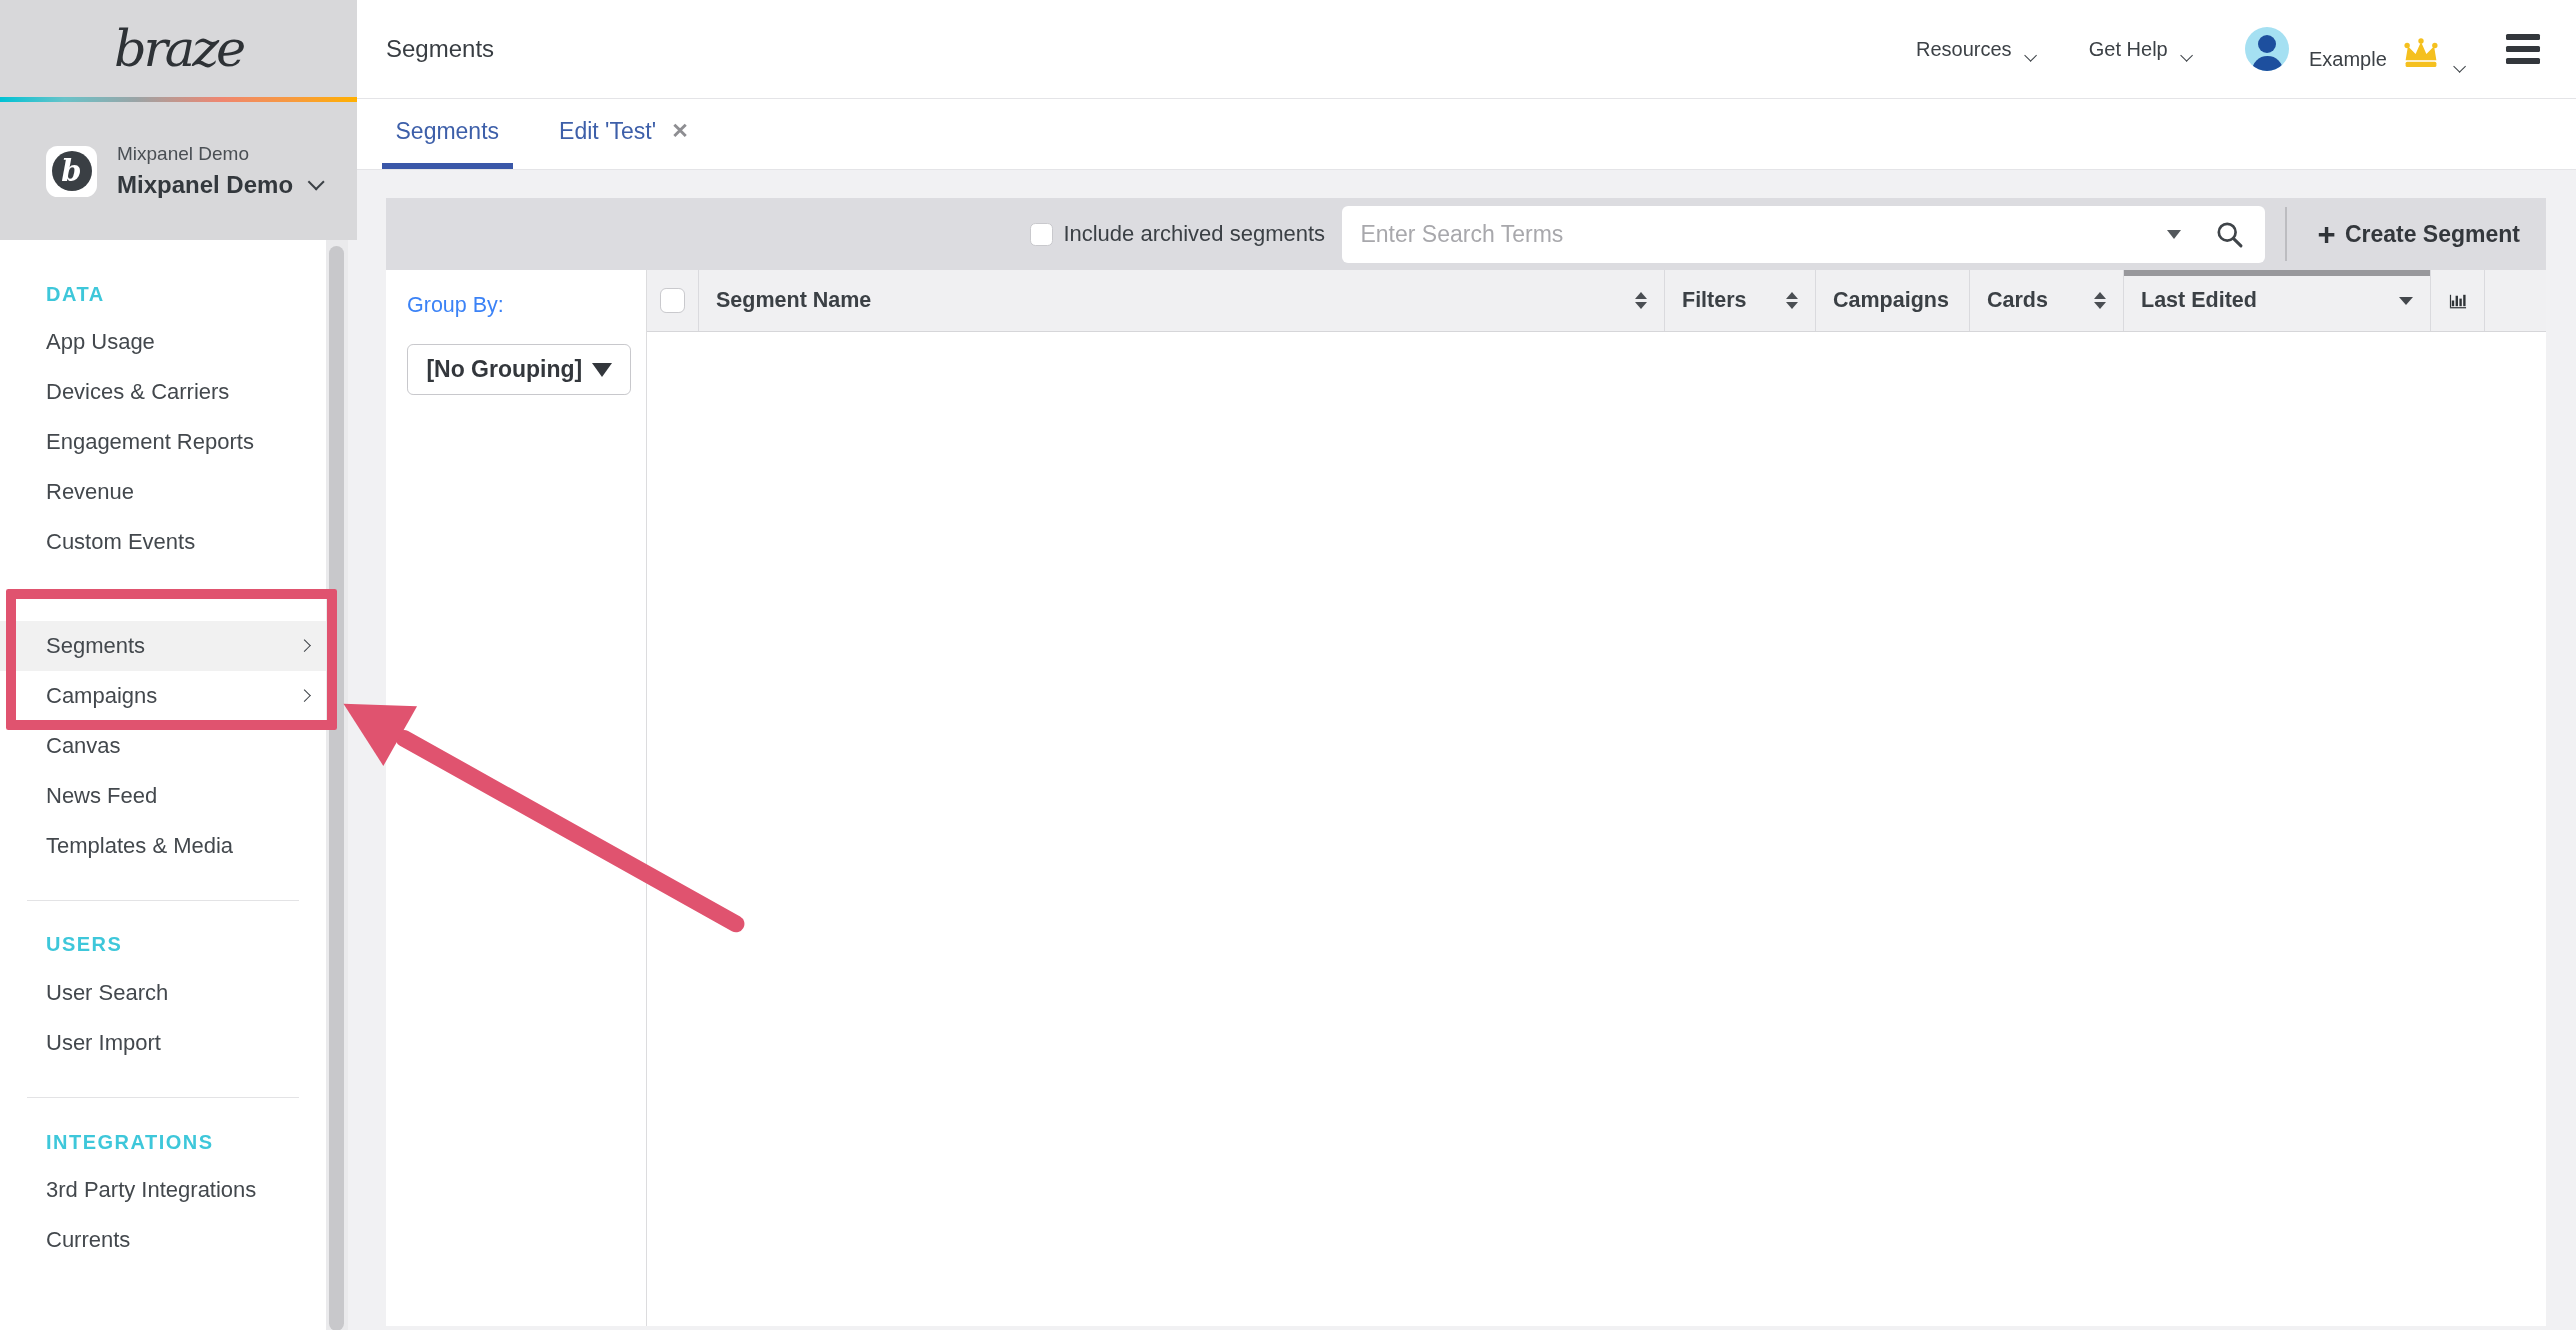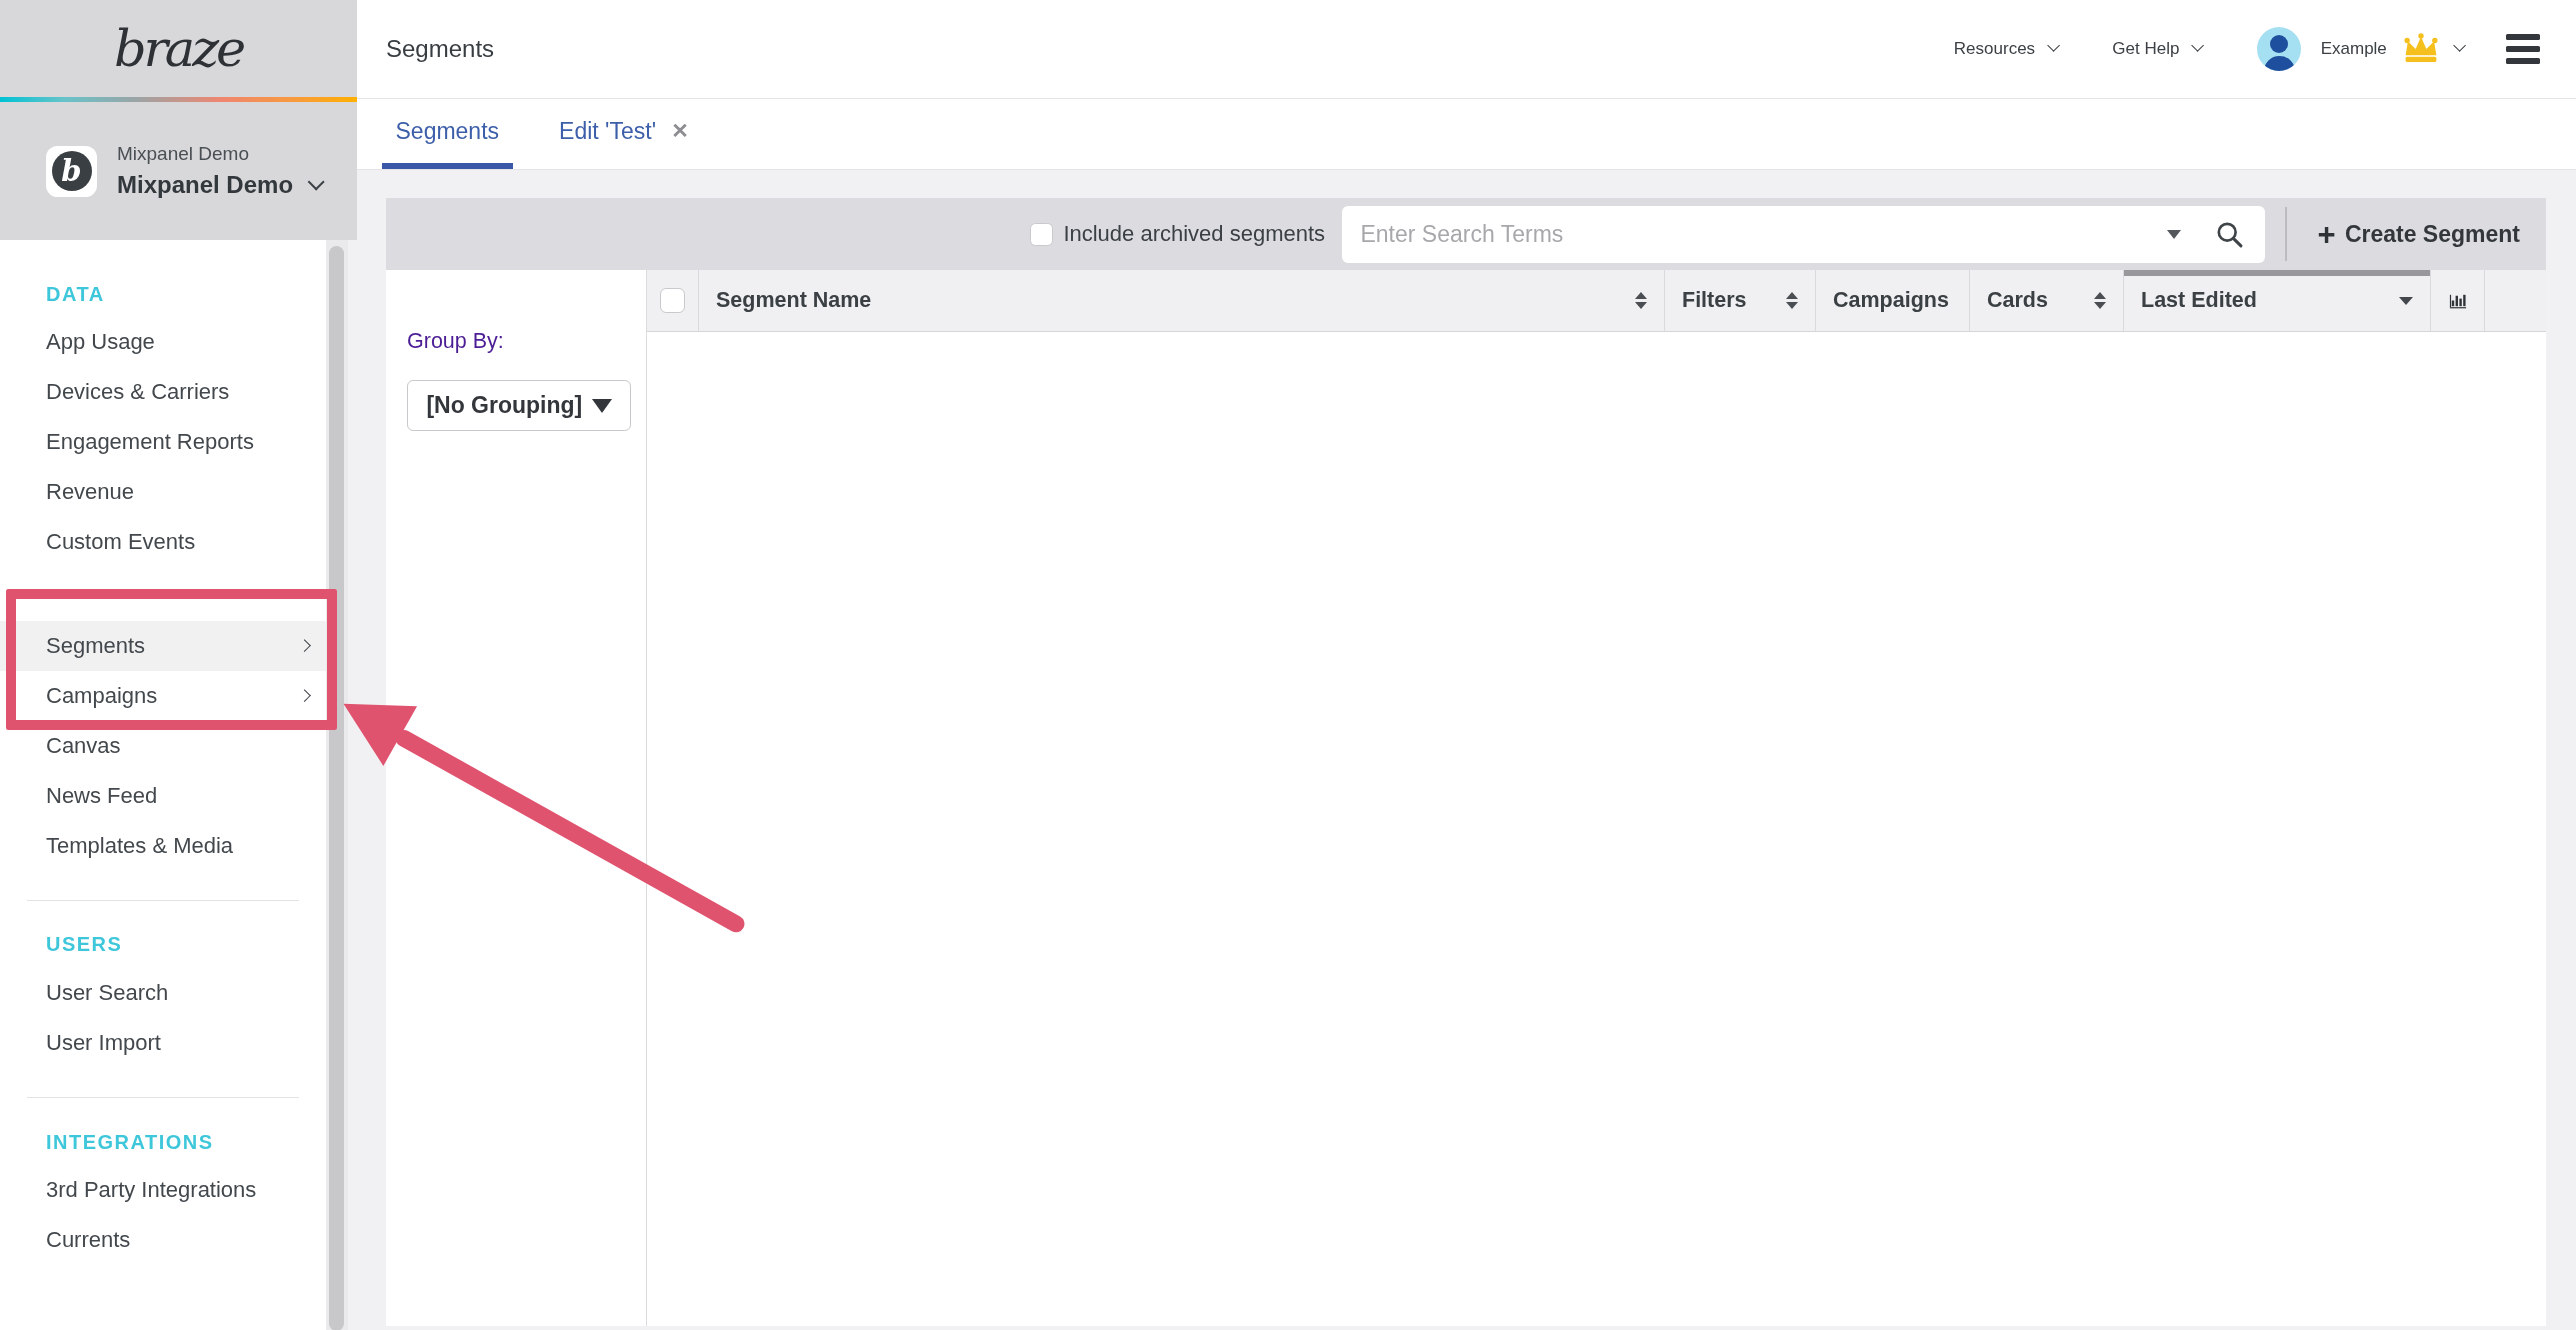--- a/index.html
+++ b/index.html
@@ -96,22 +96,22 @@
   
   .topbar {
     left:357px; top:0; width:2220px; height:99px;
     background:#ffffff; border-bottom:0.8px solid #e4e4e7;
     display:flex; align-items:center;
     padding:0 37px 0 29px;
   }
   .page-title { font-size:24px; color:#383d42; }
   .topbar .grow { flex:1; }
   .menu-item {
-    display:flex; align-items:center; gap:14px;
-    font-size:17px; color:#3c4146; cursor:pointer;
+    display:flex; align-items:flex-end; gap:14px;
+    font-size:20px; color:#3c4146; cursor:pointer;
   }
   .menu-gap { width:54px; }
   .avatar {
     width:44px; height:44px; border-radius:50%;
     background:#a5e0f2; position:relative; overflow:hidden; flex:0 0 auto;
   }
   .avatar .head {
     position:absolute; left:13px; top:7.7px; width:18.4px; height:18.4px;
     border-radius:50%; background:#1d4f9e;
   }
@@ -185,21 +185,21 @@
   .create-label { font-size:23px; font-weight:700; color:#33373c; }
 
   .content-grid {
     display:grid; grid-template-columns:261px 1fr;
     height:1056px;
   }
   .groupby-panel {
     background:#ffffff; border-right:0.8px solid #dcdcde;
     padding:23px 18.4px 0 21px;
   }
-  .groupby-label { font-size:21.5px; color:#4c1d95;margin-top:36px; }
+  .groupby-label { font-size:21.5px; color:#3b82f6; }
   .groupby-select {
     margin-top:26px; width:224px; height:51px;
     background:#ffffff; border:1.5px solid #c8c8cc; border-radius:6.1px;
     display:flex; align-items:center; justify-content:space-between;
     padding:0 18.4px; cursor:pointer;
   }
   .groupby-value { font-size:23px; font-weight:700; color:#33373c; }
   .tri-down {
     width:0; height:0; border-left:10.7px solid transparent;
     border-right:10.7px solid transparent; border-top:14px solid #33373c;

